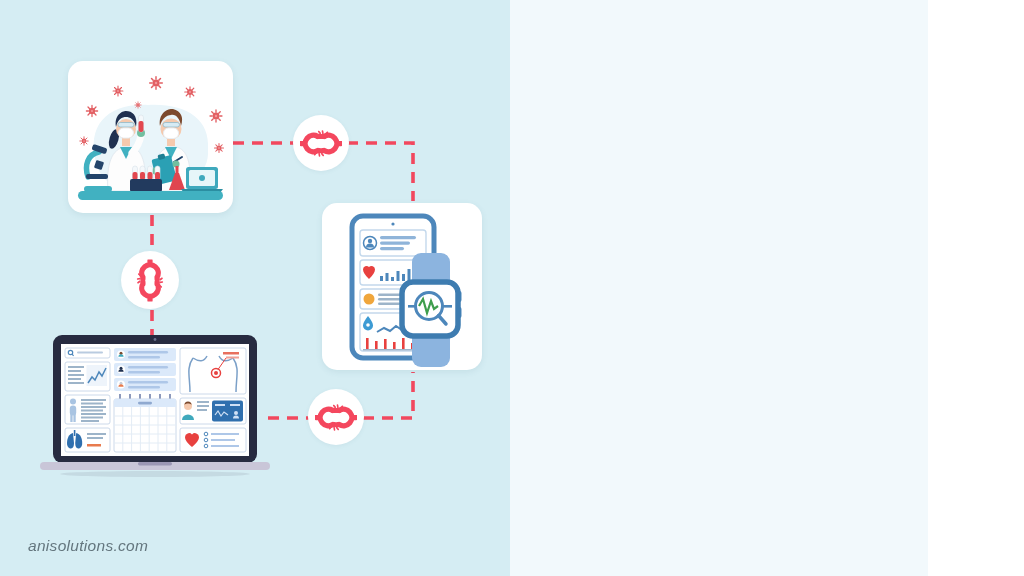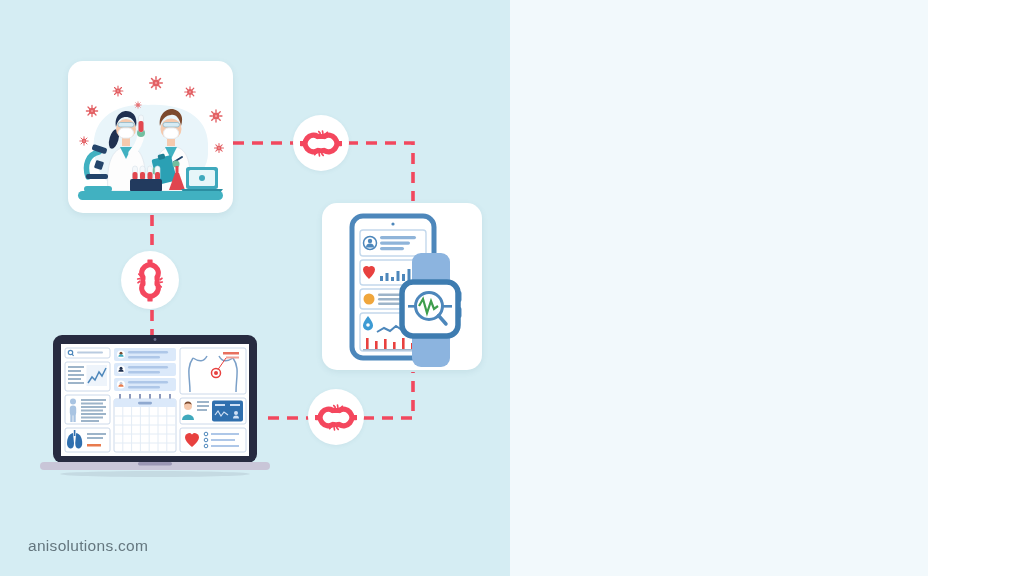--- a/index.html
+++ b/index.html
@@ -1,18 +1,18 @@
 <!DOCTYPE html>
 <html><head>
 <meta charset="utf-8">
 <style>
   * { margin:0; padding:0; box-sizing:border-box; }
   html,body { width:1024px; height:576px; }
   body { font-family:"Liberation Sans", sans-serif; }
-  #page { position:relative; width:928px; height:576px; overflow:hidden; background:#f2f9fc; }
+  #page { position:relative; width:928px; height:576px; overflow:hidden; background:#f2f9fc;font-style:italic; }
 
   
   #left-panel  { position:absolute; left:0; top:0; width:510px; height:576px; background:#d5edf3; }
   #right-panel { position:absolute; left:510px; top:0; width:514px; height:576px; background:#f2f9fc; }
 
   
   .illu-card { position:absolute; background:#ffffff; border-radius:15px;
                box-shadow:0 2px 6px rgba(60,110,130,.10); overflow:hidden; }
   #lab-card   { left:68px;  top:61px;  width:165px; height:152px; }
   #phone-card { left:322px; top:203px; width:160px; height:167px; }

